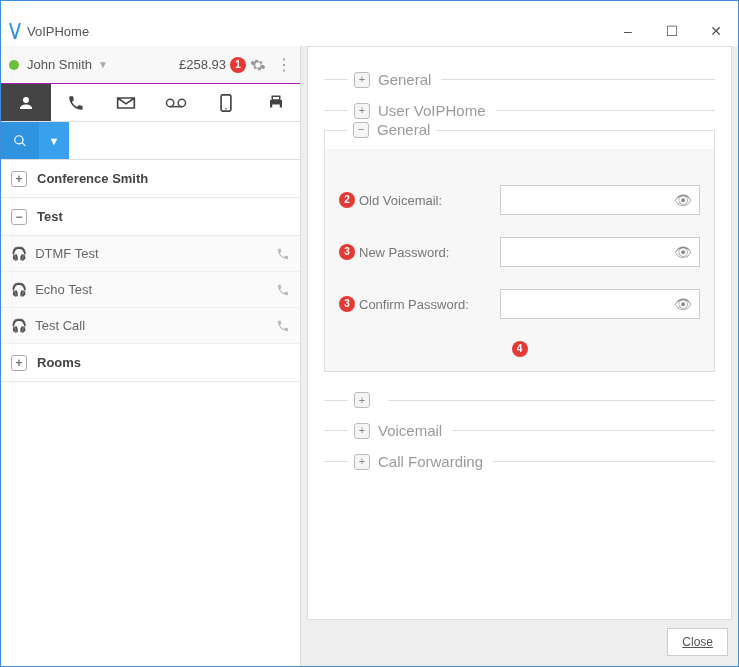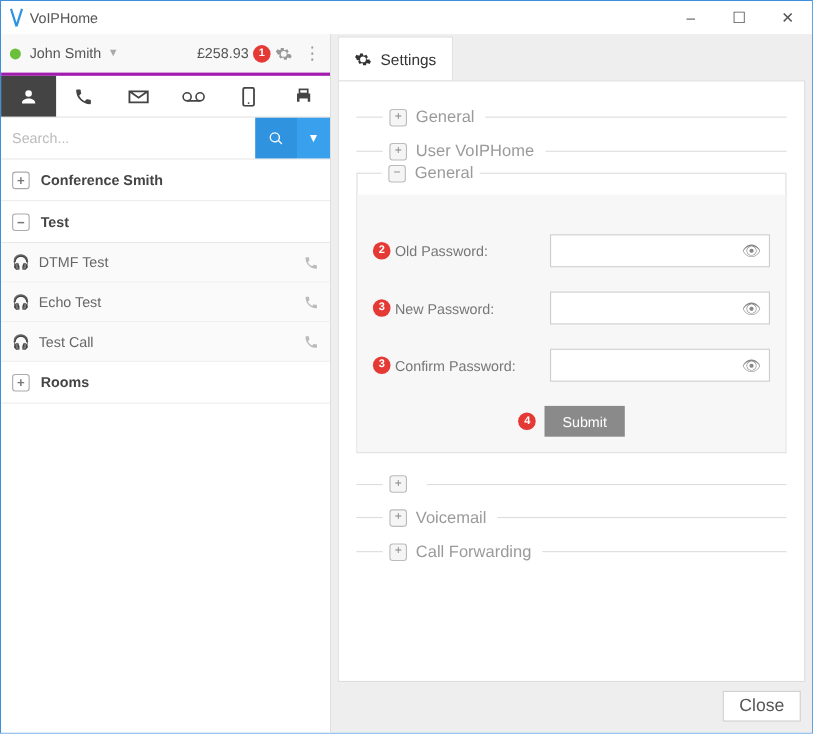--- a/index.html
+++ b/index.html
@@ -1,27 +1,27 @@
 <!DOCTYPE html>
 <html><head>
 <meta charset="utf-8">
 <style>
   * { box-sizing: border-box; }
   html, body { margin: 0; padding: 0; font-family: -apple-system, BlinkMacSystemFont, "Segoe UI", Arial, sans-serif; font-size: 13px; color: #444; background: #fff; }
   .window { width: 739px; height: 667px; border: 1px solid #3e8fdb; position: relative; display: flex; flex-direction: column; }
-  .titlebar { height: 30px; display: flex; align-items: center; padding: 0 0 0 8px; background: #fff; }
+  .titlebar { height: 30px; display: flex; align-items: center; padding: 0 0 0 8px; background: #fff; margin-top: 15px; }
   .app-logo { width: 12px; height: 18px; margin-right: 6px; }
   .app-title { font-size: 13px; color: #555; font-weight: 500; }
   .win-controls { margin-left: auto; display: flex; }
   .win-btn { width: 44px; height: 30px; display: flex; align-items: center; justify-content: center; font-size: 14px; color: #555; }
 
   .body-row { flex: 1 1 auto; display: flex; min-height: 0; }
   .sidebar { width: 300px; border-right: 1px solid #ddd; display: flex; flex-direction: column; background: #fff; }
 
-  .userbar { height: 38px; display: flex; align-items: center; padding: 0 8px; border-bottom: 3px solid #a21caf; background: #f8f8f8; }
+  .userbar { height: 38px; display: flex; align-items: center; padding: 0 8px; border-bottom: 1px solid #a21caf; background: #f8f8f8; }
   .presence-dot { width: 10px; height: 10px; border-radius: 50%; background: #6bbf3a; margin-right: 8px; }
   .user-name { color: #555; }
   .chev { margin-left: 6px; color: #aaa; font-size: 10px; }
   .balance { margin-left: auto; color: #555; margin-right: 4px; }
   .red-badge { display: inline-flex; align-items: center; justify-content: center; width: 16px; height: 16px; border-radius: 50%; background: #e53935; color: #fff; font-size: 10px; font-weight: bold; line-height: 1; }
   .gear-after { margin-left: 4px; }
   .more-dots { margin-left: 10px; color: #999; font-size: 16px; }
 
   .tabbar { display: flex; border-bottom: 1px solid #ddd; background: #fff; height: 38px; }
   .tab-item { flex: 0 0 auto; width: 50px; display: flex; align-items: center; justify-content: center; color: #444; }
@@ -62,21 +62,21 @@
   .pw-input-wrap { position: relative; margin-left: auto; }
   .pw-input { width: 200px; height: 30px; border: 1px solid #ccc; background: #fff; padding: 0 30px 0 8px; font-size: 13px; }
   .eye { position: absolute; right: 8px; top: 50%; transform: translateY(-50%); color: #888; font-size: 14px; }
   .submit-row { text-align: center; margin-top: 12px; display: flex; align-items: center; justify-content: center; gap: 8px; }
   .submit-btn { background: #8a8a8a; color: #fff; border: none; height: 28px; padding: 0 16px; font-size: 13px; }
   .open-frame { border: 1px solid #ddd; padding: 12px 0 0 0; margin-top: -9px; }
   .open-legend { position: relative; top: -22px; left: 22px; background: #fff; padding: 0 6px; display: inline-flex; align-items: center; color: #9a9a9a; font-size: 15px; }
   .open-legend .section-toggle { margin-right: 8px; }
   .frame-inner { margin-top: -12px; padding: 0 14px 16px 14px; }
 
-  .close-btn { position: absolute; right: 10px; bottom: 10px; background: #fff; border: 1px solid #ccc; height: 28px; padding: 0 14px; font-size: 16px; color: #555; }
+  .close-btn { position: absolute; right: 10px; bottom: 10px; background: #fff; border: 1px solid #ccc; height: 28px; padding: 0 14px; font-size: 12px; color: #555; text-decoration: underline; }
 
   svg { display: block; }
 </style>
 </head>
 <body>
 
 <div class="window">
 
   <div class="titlebar">
     <svg class="app-logo" viewBox="0 0 12 18">
@@ -140,21 +140,20 @@
         <div class="tab-item">
           <svg width="18" height="18" viewBox="0 0 24 24">
               <rect x="4" y="8" width="16" height="10" fill="#444"></rect>
               <rect x="7" y="3" width="10" height="5" fill="none" stroke="#444" stroke-width="2"></rect>
               <rect x="7" y="14" width="10" height="7" fill="#fff"></rect>
             </svg>
         </div>
       </div>
 
       <div class="searchbar">
-        <input class="search-input" placeholder="Search..." style="">
         <div class="search-btn">
           <svg width="14" height="14" viewBox="0 0 24 24" fill="#fff">
               <path d="M10 2a8 8 0 105.3 14l5 5 1.4-1.4-5-5A8 8 0 0010 2zm0 2a6 6 0 110 12 6 6 0 010-12z"></path>
             </svg>
         </div>
         <div class="drop-btn">
           <span>▼</span>
         </div>
       </div>
 
@@ -196,30 +195,20 @@
         </div>
         <div class="group-head">
           <span class="toggle">+</span>
           <span>Rooms</span>
         </div>
       </div>
     </div>
 
     <div class="main">
 
-      <div class="settings-tabstrip">
-        <div class="settings-tab">
-          <span class="gear">
-            <svg width="16" height="16" viewBox="0 0 24 24" fill="#333">
-                <path d="M12 8a4 4 0 100 8 4 4 0 000-8zm9 4a7 7 0 01-.1 1.2l2 1.6-2 3.4-2.4-1a7 7 0 01-2 .1l-.4 2.6h-4l-.4-2.6a7 7 0 01-2-.1l-2.4 1-2-3.4 2-1.6A7 7 0 013 12a7 7 0 01.1-1.2l-2-1.6 2-3.4 2.4 1a7 7 0 012-.1L7.9 4h4l.4 2.6a7 7 0 012 .1l2.4-1 2 3.4-2 1.6c.1.4.3.8.3 1.3z"></path>
-              </svg>
-          </span>
-          <span>Settings</span>
-        </div>
-      </div>
 
       <div class="settings-body">
 
         <div class="section">
           <div class="section-head">
             <span class="section-toggle">+</span>
             <span>General</span>
           </div>
         </div>
 
@@ -234,21 +223,21 @@
           <div class="open-frame">
             <span class="open-legend">
               <span class="section-toggle">−</span>
               <span>General</span>
             </span>
             <div class="frame-inner" style="background:#f7f7f7; margin:-11px 0 0 0; padding:14px;">
 
               <div class="field-row">
                 <span class="field-label">
                   <span class="red-badge">2</span>
-                  <span>Old Password:</span>
+                  <span>Old Voicemail:</span>
                 </span>
                 <span class="pw-input-wrap">
                   <input type="password" class="pw-input" value="" style="">
                   <span class="eye">👁</span>
                 </span>
               </div>
 
               <div class="field-row">
                 <span class="field-label">
                   <span class="red-badge">3</span>
@@ -266,21 +255,20 @@
                   <span>Confirm Password:</span>
                 </span>
                 <span class="pw-input-wrap">
                   <input type="password" class="pw-input" value="" style="">
                   <span class="eye">👁</span>
                 </span>
               </div>
 
               <div class="submit-row">
                 <span class="red-badge">4</span>
-                <button class="submit-btn">Submit</button>
               </div>
             </div>
           </div>
         </div>
 
         <div class="section">
           <div class="section-head">
             <span class="section-toggle">+</span>
           </div>
         </div>

